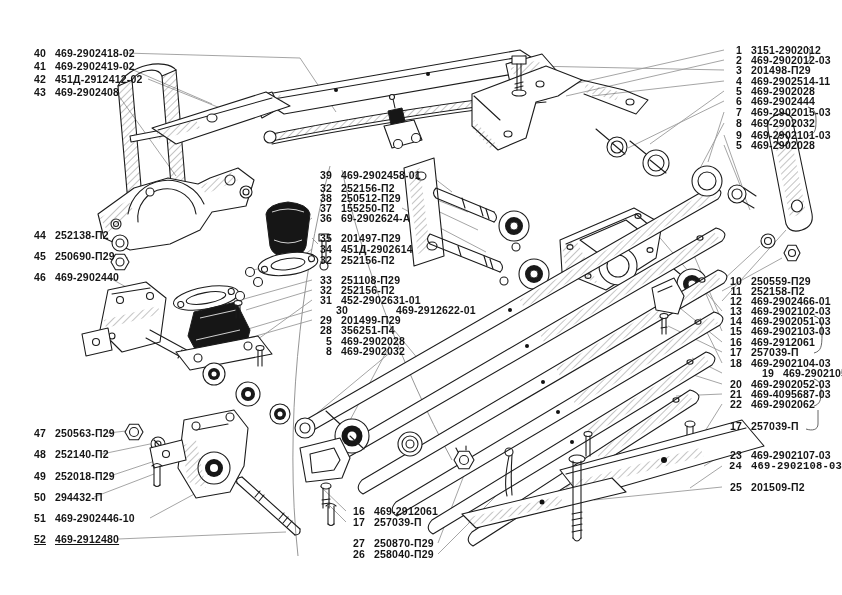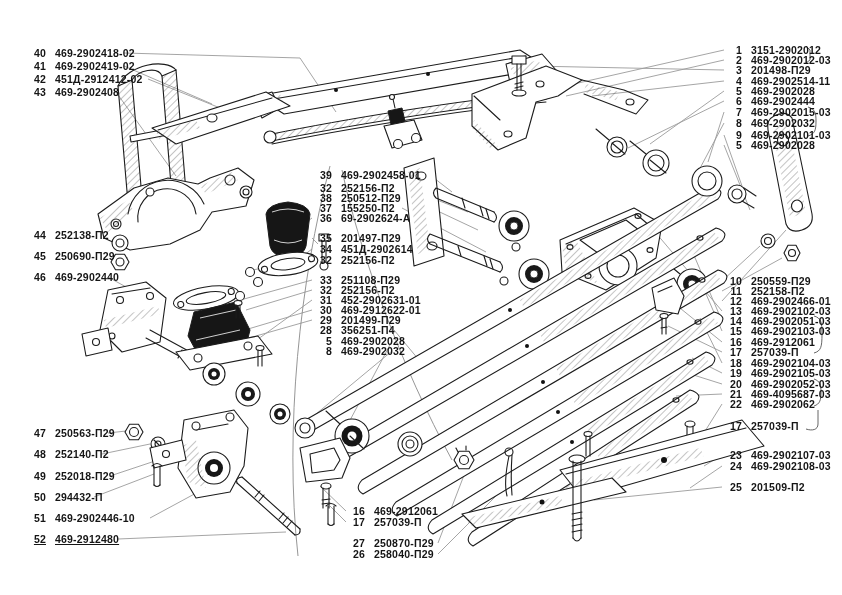--- a/index.html
+++ b/index.html
@@ -547,21 +547,21 @@
         <span class="part">251108-П29</span>
       </div>
       <div class="lbl" style="left: 314px; top: 284px;">
         <span class="num" style="width: 18px;">32</span>
         <span class="part">252156-П2</span>
       </div>
       <div class="lbl" style="left: 314px; top: 294px;">
         <span class="num" style="width: 18px;">31</span>
         <span class="part">452-2902631-01</span>
       </div>
-      <div class="lbl" style="left: 314px; top: 304px;">
+      <div class="lbl" style="left: 330px; top: 304px; gap: 39px;">
         <span class="num" style="width: 18px;">30</span>
         <span class="part">469-2912622-01</span>
       </div>
       <div class="lbl" style="left: 314px; top: 314px;">
         <span class="num" style="width: 18px;">29</span>
         <span class="part">201499-П29</span>
       </div>
       <div class="lbl" style="left: 314px; top: 324px;">
         <span class="num" style="width: 18px;">28</span>
         <span class="part">356251-П4</span>
@@ -660,21 +660,21 @@
       </div>
       <div class="lbl" style="left: 726px; top: 346px;">
         <span class="num" style="width: 16px;">17</span>
         <span class="part">257039-П</span>
       </div>
       <div class="lbl" style="left: 726px; top: 357px;">
         <span class="num" style="width: 16px;">18</span>
         <span class="part">469-2902104-03</span>
       </div>
       <div class="lbl" style="left: 726px; top: 367px;">
-        <span class="num" style="width: 16px;">19</span>
+        <span class="num" style="width: 16px; margin-left: 32px;">19</span>
         <span class="part">469-2902105-03</span>
       </div>
       <div class="lbl" style="left: 726px; top: 378px;">
         <span class="num" style="width: 16px;">20</span>
         <span class="part">469-2902052-03</span>
       </div>
       <div class="lbl" style="left: 726px; top: 388px;">
         <span class="num" style="width: 16px;">21</span>
         <span class="part">469-4095687-03</span>
       </div>
@@ -683,21 +683,21 @@
         <span class="part">469-2902062</span>
       </div>
       <div class="lbl" style="left: 726px; top: 420px;">
         <span class="num" style="width: 16px;">17</span>
         <span class="part">257039-П</span>
       </div>
       <div class="lbl" style="left: 726px; top: 449px;">
         <span class="num" style="width: 16px;">23</span>
         <span class="part">469-2902107-03</span>
       </div>
-      <div class="lbl" style="left: 726px; top: 460px;">
+      <div class="lbl" style="left: 726px; top: 460px; font-family: Liberation Mono, monospace;">
         <span class="num" style="width: 16px;">24</span>
         <span class="part">469-2902108-03</span>
       </div>
       <div class="lbl" style="left: 726px; top: 481px;">
         <span class="num" style="width: 16px;">25</span>
         <span class="part">201509-П2</span>
       </div>
     </div>
 
 </div>

